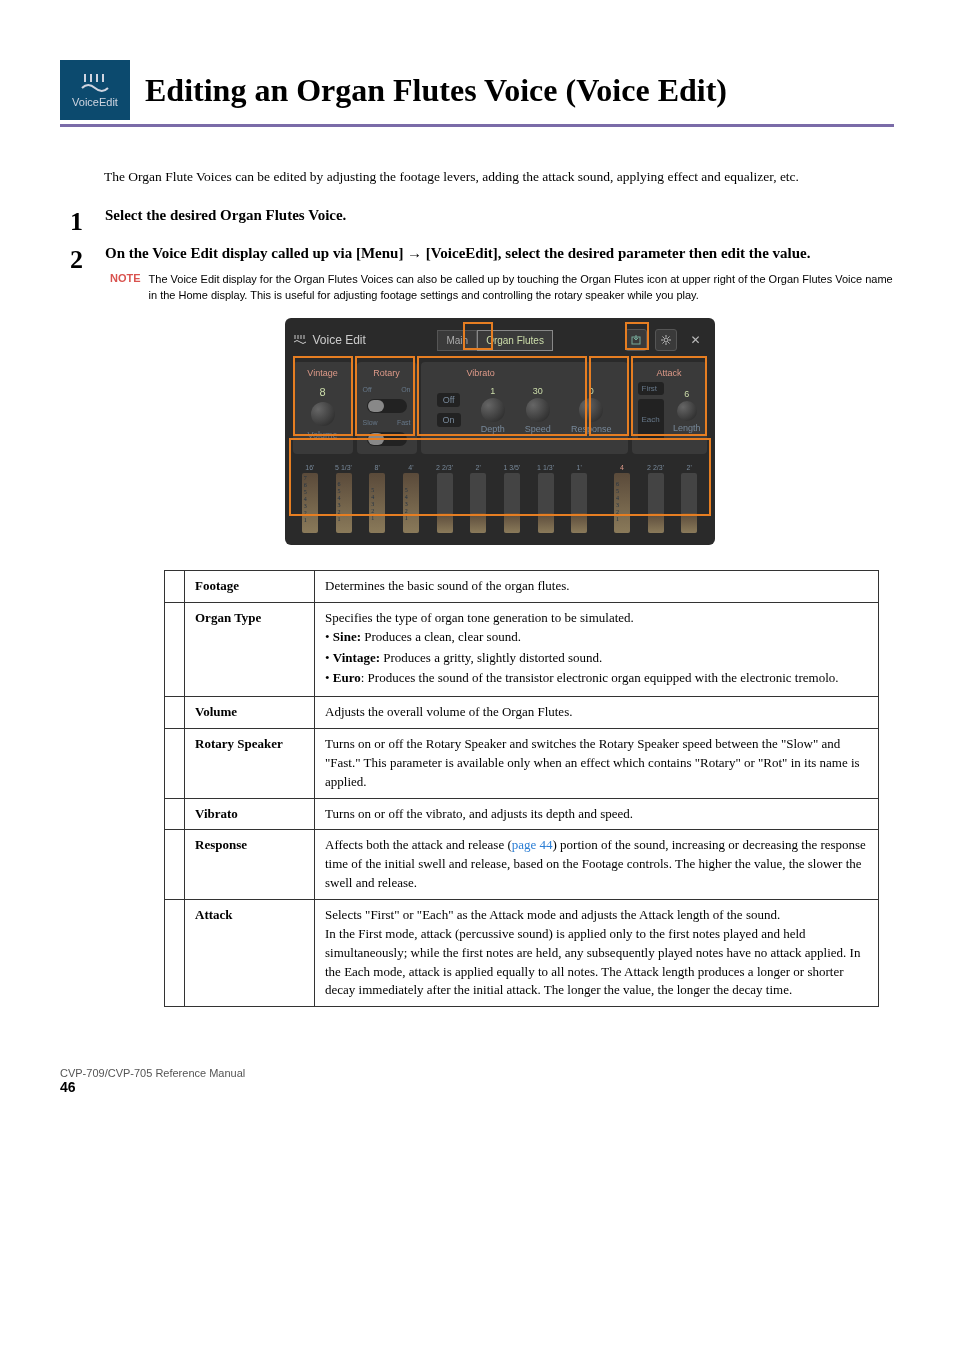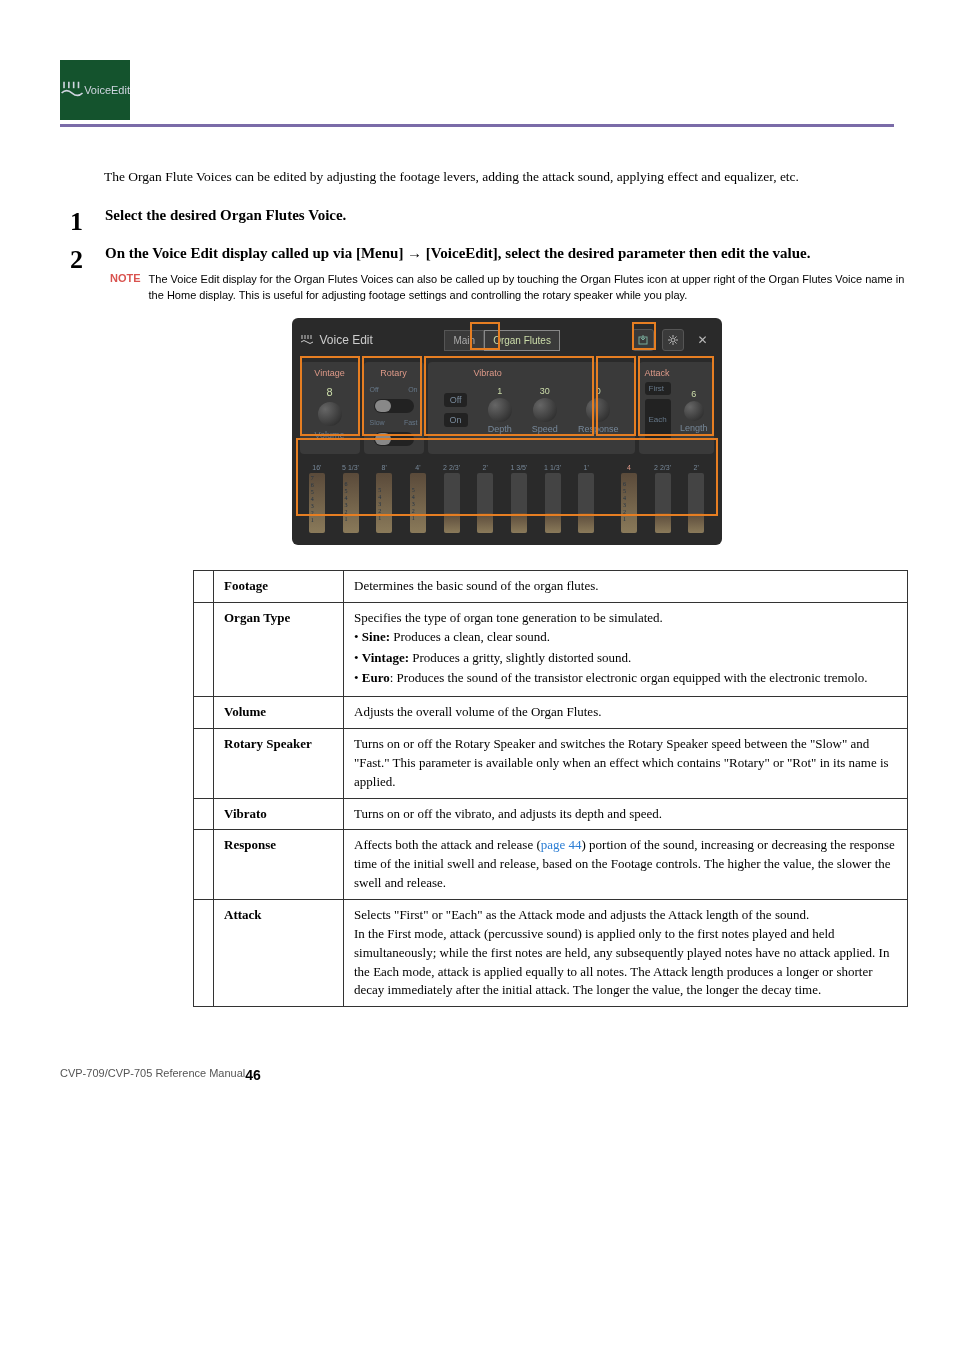--- a/index.html
+++ b/index.html
@@ -14,26 +14,26 @@
   .page {
     padding: 60px 60px 30px 60px;
   }
   .title-bar {
     display: flex;
     align-items: center;
     gap: 15px;
     margin-bottom: 4px;
   }
   .icon-box {
-    background: #14532d;
+    background: #0c4a6e;
     color: #d0d5e0;
     width: 70px;
     height: 60px;
     display: flex;
-    flex-direction: row;
+    flex-direction: column;
     align-items: center;
     justify-content: center;
     font-family: Arial, sans-serif;
     font-size: 11px;
   }
   .icon-box svg { margin-bottom: 2px; }
   .page-title {
     font-size: 32px;
     font-weight: bold;
     font-family: Georgia, serif;
@@ -154,21 +154,21 @@
     margin-bottom: 6px;
   }
   .sc-panel {
     background: #3a3a3a;
     border-radius: 4px;
     padding: 6px;
     font-family: Arial, sans-serif;
     font-size: 9px;
     color: #678;
   }
-  .sc-panel-title { color: #d98; font-size: 9px; margin-bottom: 4px; display:block; text-align:left;}
+  .sc-panel-title { color: #d98; font-size: 9px; margin-bottom: 4px; display:block; text-align:center;}
   .sc-left { width: 60px; display:flex; flex-direction:column; align-items:center; gap:4px;}
   .sc-rotary { width: 60px; display:flex; flex-direction:column; align-items:center; gap:4px;}
   .sc-vibrato { flex: 1; display:flex; flex-direction:column; }
   .sc-attack { width: 75px; display:flex; flex-direction:column; }
   .toggle {
     width: 40px;
     height: 14px;
     background: #222;
     border-radius: 7px;
     position: relative;
@@ -228,21 +228,21 @@
     border-radius:2px;
   }
   .hi-box {
     position: absolute;
     border: 2px solid #e67e22;
     pointer-events: none;
   }
 
   table.param-table {
     width: 715px;
-    margin-left: 88px;
+    margin-left: 59px;
     border-collapse: collapse;
     font-size: 13px;
     padding-left: 27px;
   }
   table.param-table td {
     border: 1px solid #333;
     padding: 6px 10px;
     vertical-align: top;
     line-height: 1.45;
   }
@@ -256,44 +256,46 @@
     padding: 0;
   }
   table.param-table td.label { border-left: 1px solid #333; }
   .bullet-list { margin: 0; padding: 0; list-style: none; }
   .bullet-list li { margin-bottom: 2px; }
   .bullet-list li::before { content: "• "; }
   .link { color: #2a7dd4; }
 
   .footer {
     display: flex;
-    justify-content: flex-start;
+    justify-content: flex-end;
     margin-top: 60px;
     font-family: Arial, sans-serif;
     font-size: 11px;
     color: #555;
+    flex-direction: column;
   }
   .page-num { font-weight: bold; font-size: 14px; color: #000; }
 </style>
 </head>
 <body>
 
 <div class="page">
 
   <div class="title-bar">
     <div class="icon-box">
       <svg width="30" height="22" viewBox="0 0 30 22">
         <rect x="4" y="2" width="2" height="8" fill="#d0d5e0"></rect>
         <rect x="10" y="2" width="2" height="8" fill="#d0d5e0"></rect>
         <rect x="16" y="2" width="2" height="8" fill="#d0d5e0"></rect>
         <rect x="22" y="2" width="2" height="8" fill="#d0d5e0"></rect>
         <path d="M2 16 Q 8 10 15 16 Q 22 22 28 16" stroke="#d0d5e0" stroke-width="2" fill="none"></path>
       </svg>
       <span>VoiceEdit</span>
     </div>
+    <h1 class="page-title">Editing an Organ Flutes Voice (Voice Edit)</h1>
   </div>
   <div class="purple-rule"></div>
 
   <p class="intro">The Organ Flute Voices can be edited by adjusting the footage levers, adding the attack sound, applying effect and equalizer, etc.</p>
 
   <div class="step">
     <div class="step-num">1</div>
     <div class="step-body">
       <div class="step-title">Select the desired Organ Flutes Voice.</div>
     </div>

